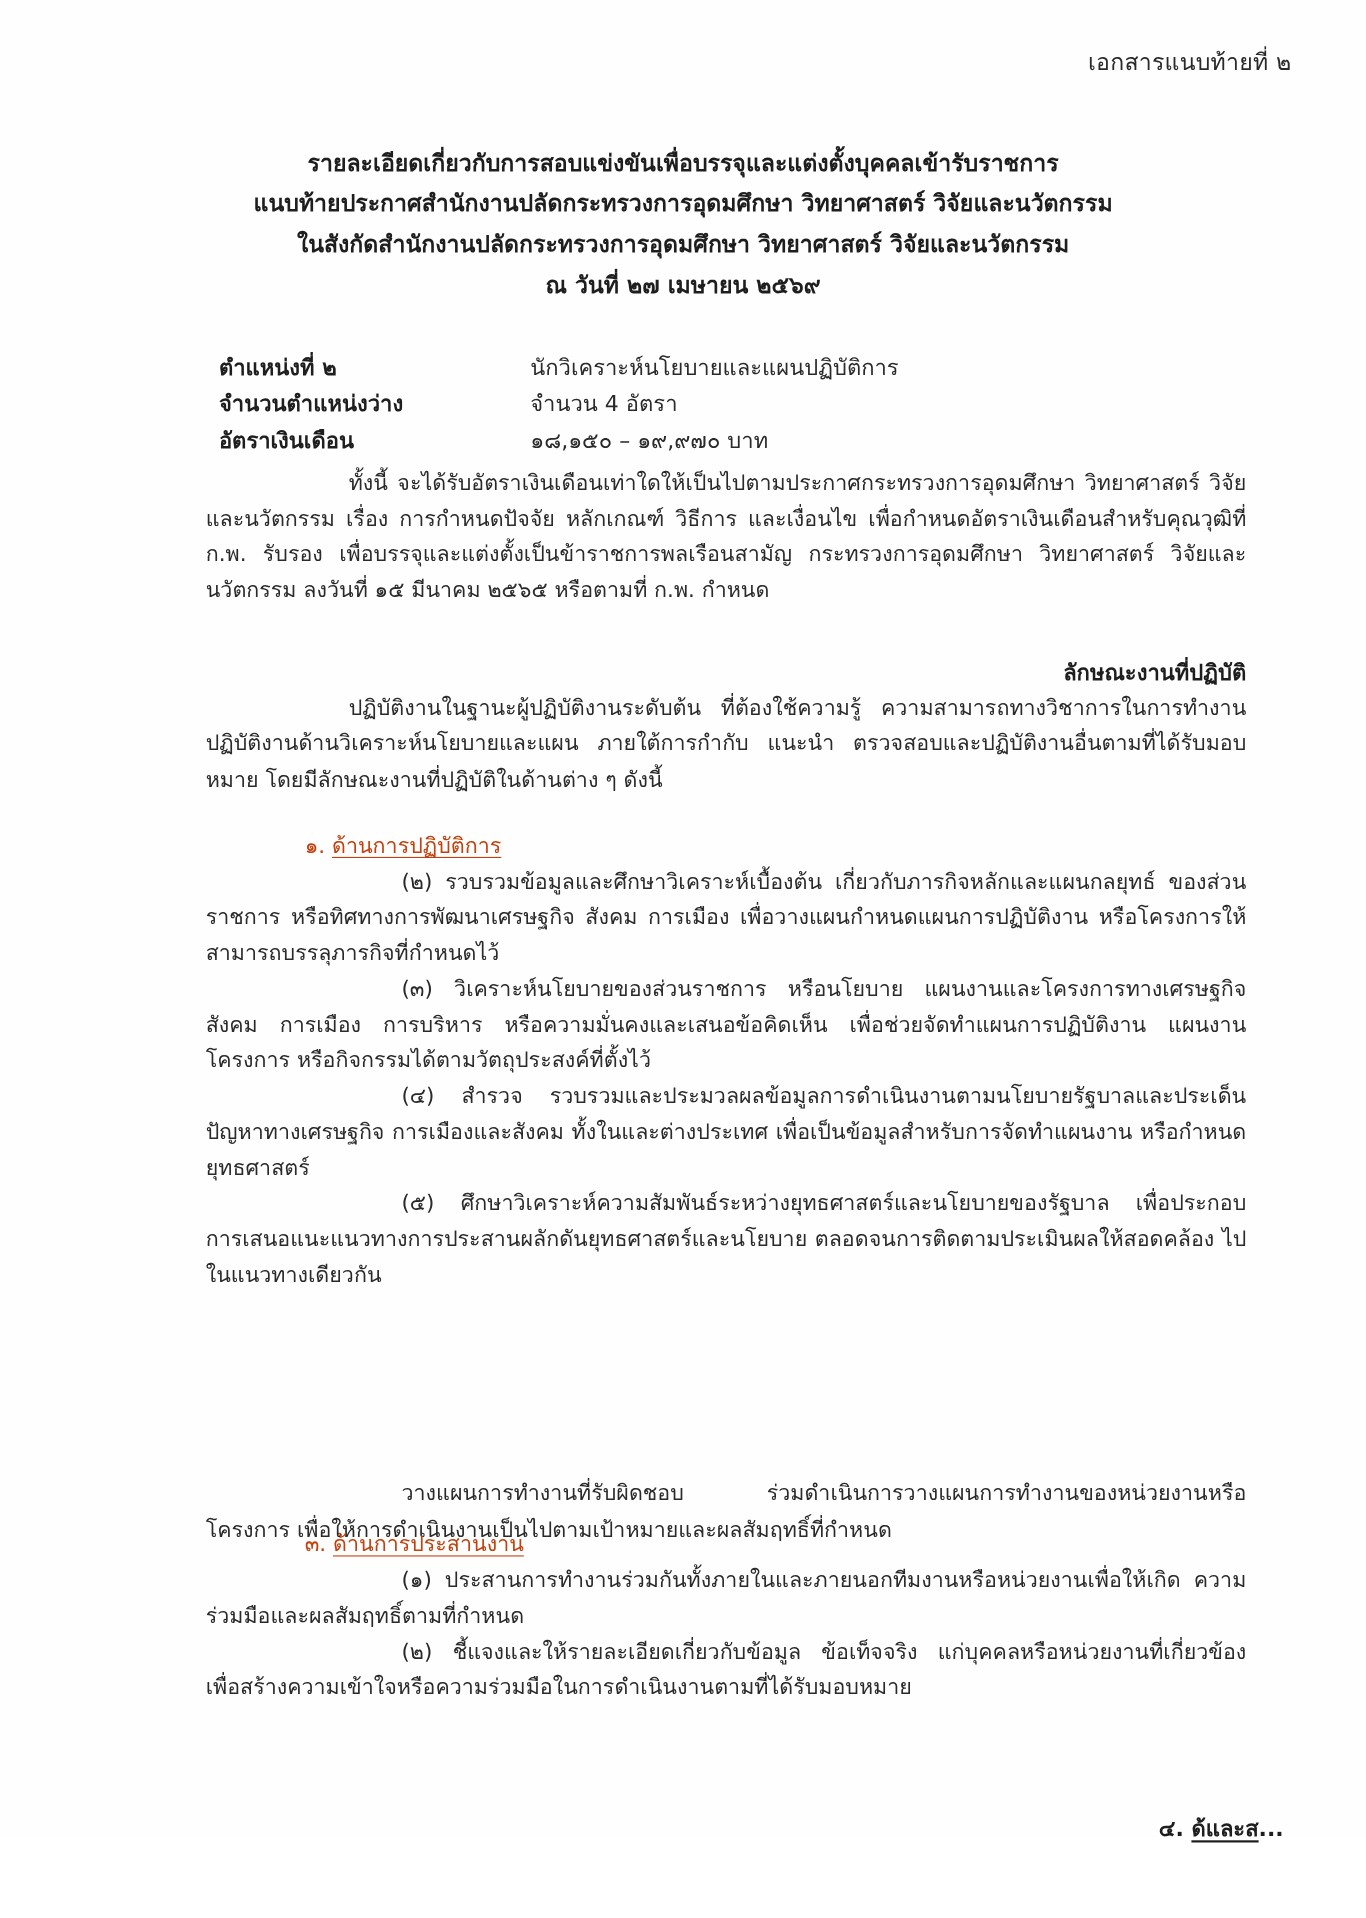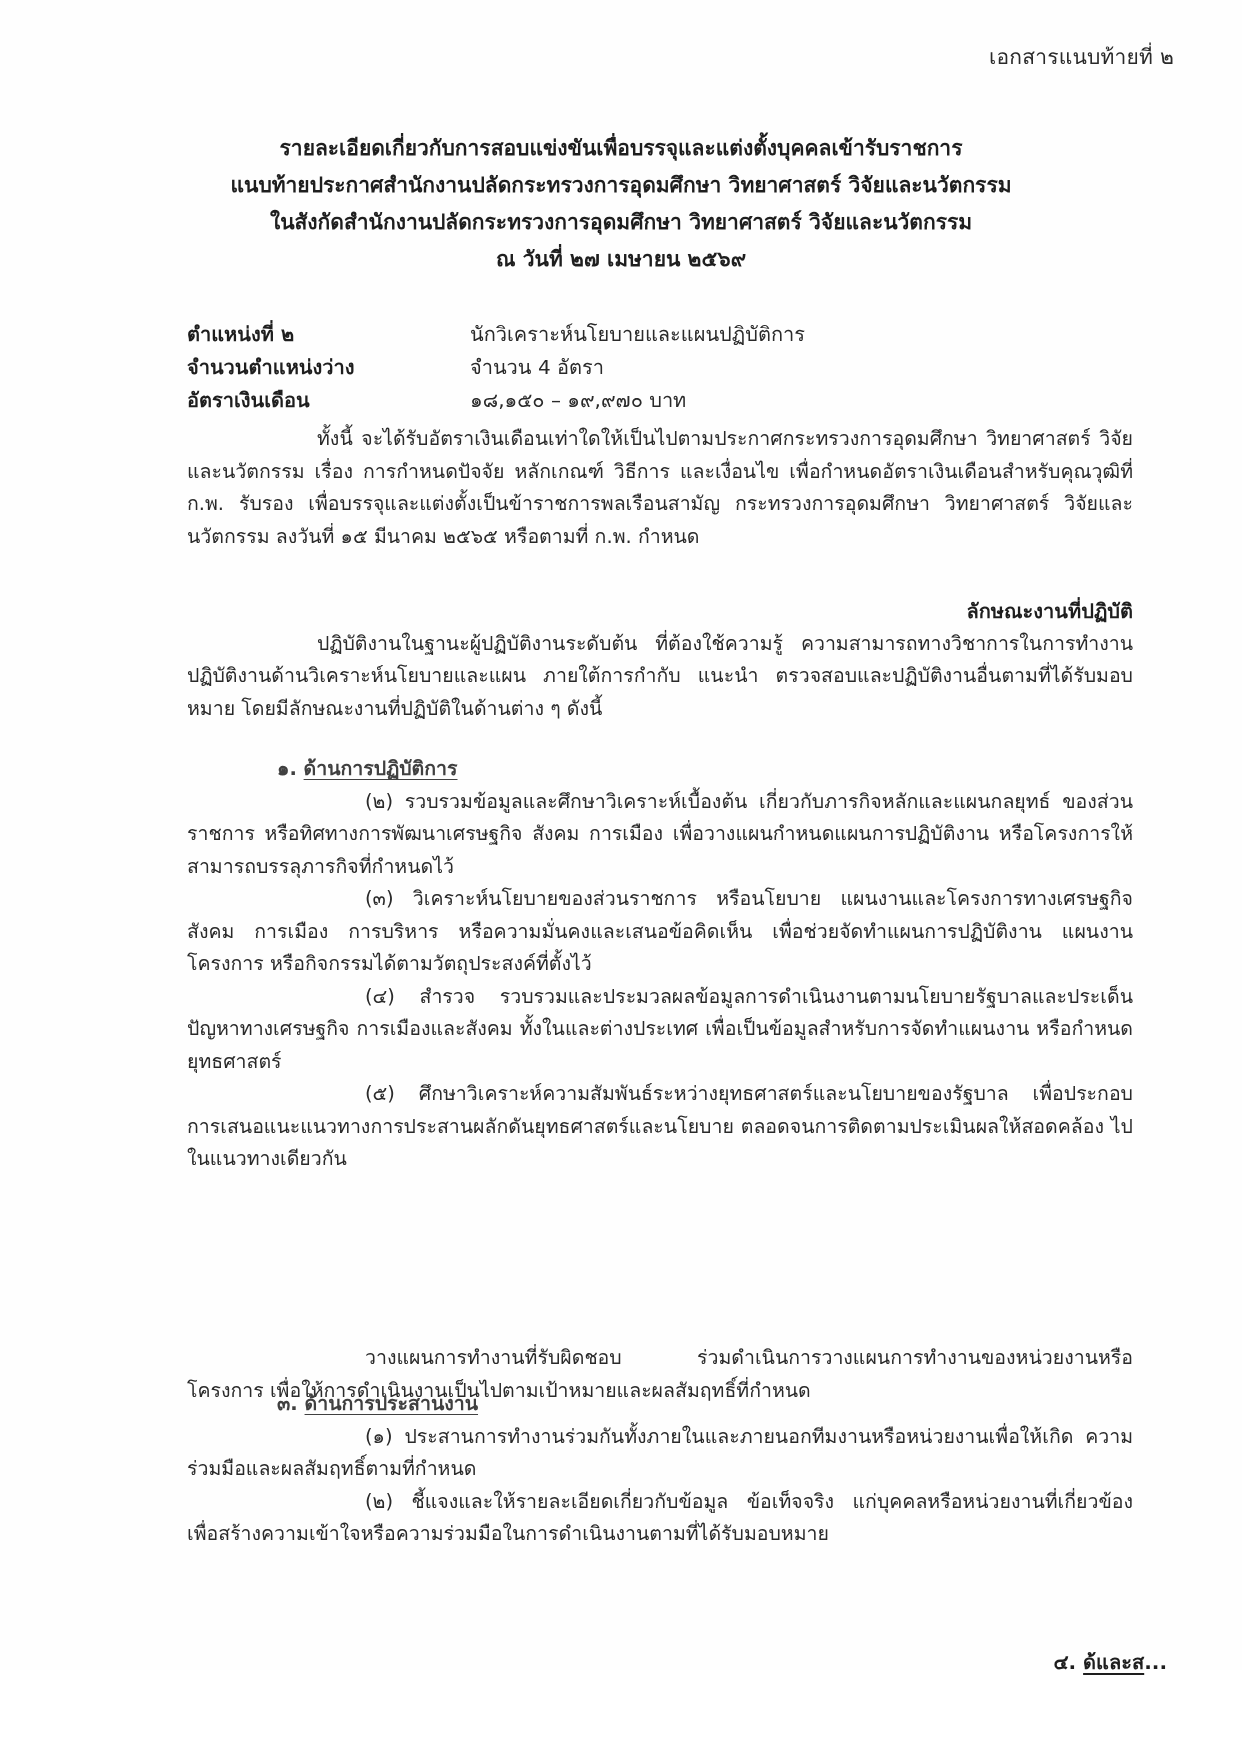--- a/index.html
+++ b/index.html
@@ -41,35 +41,35 @@
     color: #1e1e1e;
   }
   .title-block div { white-space: nowrap; }
   .info {
     position: absolute;
     left: 187px;
     top: 318px;
     font-size: 20px;
     line-height: 33px;
   }
-  .info-row { display: flex; }
+  .info-row { display: flex; margin-left: 12px; }
   .info-label { width: 283px; font-weight: bold; color: #1e1e1e; }
   .info-value { }
   .body {
     position: absolute;
     left: 187px;
     width: 946px;
     font-size: 19.5px;
     line-height: 32.5px;
   }
   .para { text-align: justify; text-align-last: left; }
   .indent1 { text-indent: 130px; }
   .indent2 { text-indent: 178px; }
   .heading { font-weight: bold; color: #1e1e1e; font-size: 20px; text-align: right; }
-  .sub-heading { font-weight: bold; padding-left: 90px; color: #404040; }
+  .sub-heading { font-weight: normal; padding-left: 90px; color: #c2410c; }
   .sub-heading .u { text-decoration: underline; text-underline-offset: 4px; }
   .footer-cont {
     position: absolute;
     right: 75px;
     top: 1646px;
     font-size: 20px;
     font-weight: bold;
     color: #1e1e1e;
   }
   .footer-cont .u { text-decoration: underline; text-underline-offset: 4px; }

